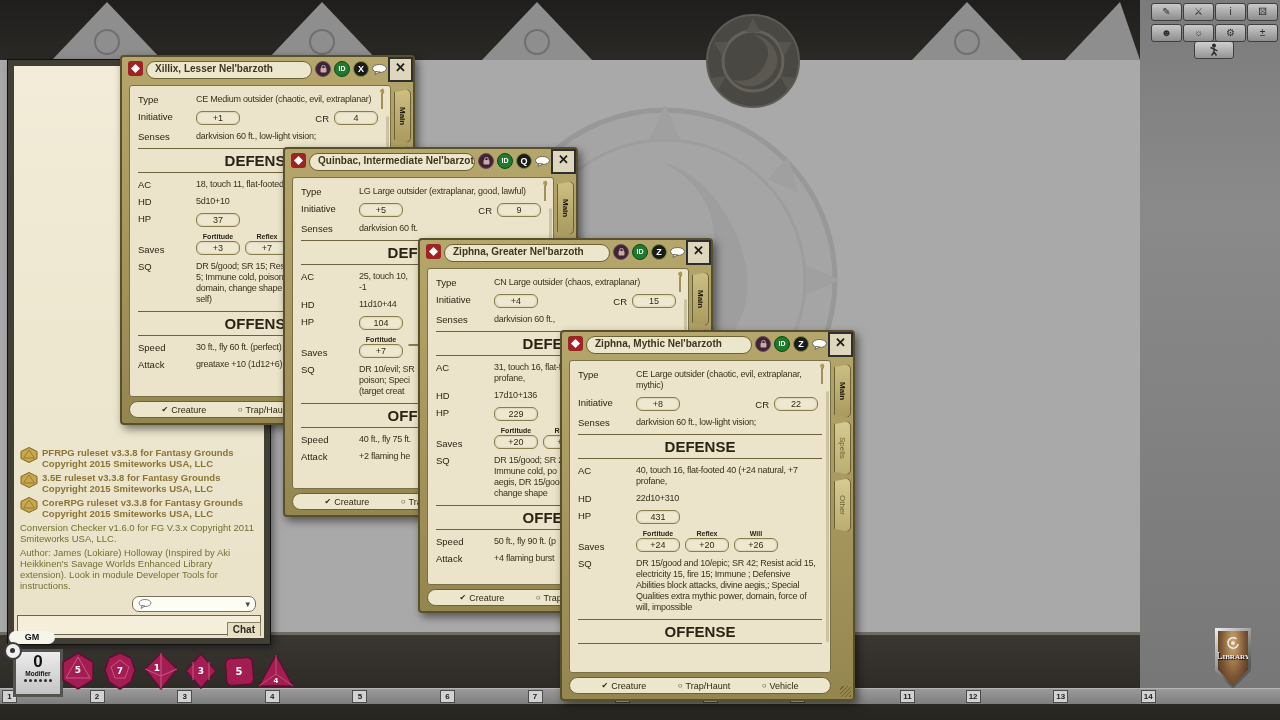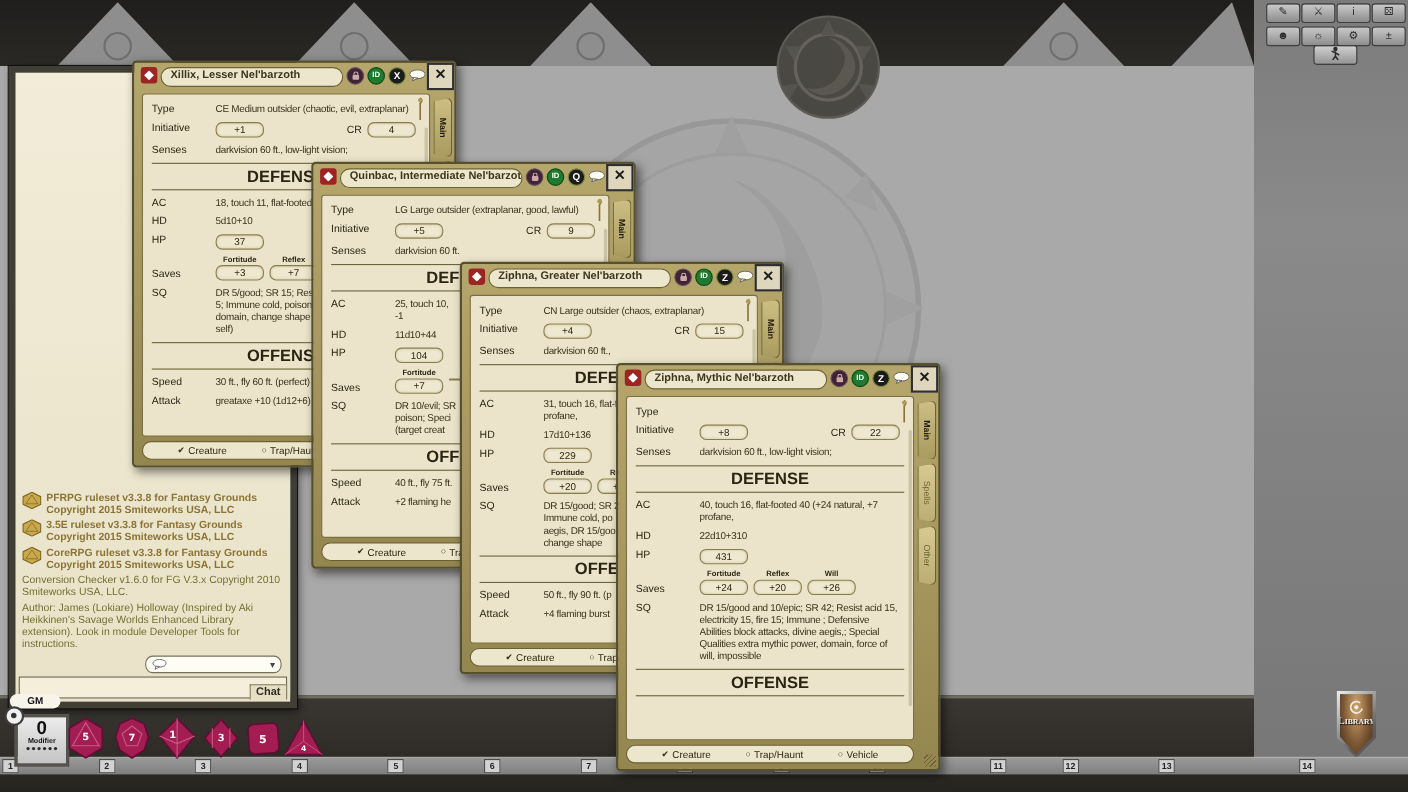--- a/index.html
+++ b/index.html
@@ -156,21 +156,21 @@
       <span class="ruler-num" style="left: 264.8px;">4</span>
       <span class="ruler-num" style="left: 352.4px;">5</span>
       <span class="ruler-num" style="left: 440px;">6</span>
       <span class="ruler-num" style="left: 527.6px;">7</span>
       <span class="ruler-num" style="left: 615.2px;">8</span>
       <span class="ruler-num" style="left: 702.8px;">9</span>
       <span class="ruler-num" style="left: 790.4px;">10</span>
       <span class="ruler-num" style="left: 900px;">11</span>
       <span class="ruler-num" style="left: 965.6px;">12</span>
       <span class="ruler-num" style="left: 1053.2px;">13</span>
-      <span class="ruler-num" style="left: 1140.8px; margin-left: 40px;">14</span>
+      <span class="ruler-num" style="left: 1140.8px;">14</span>
     </div>
 
   <div id="sidebar"></div>
   <div id="mini-btns">
       <span class="mini-btn">✎</span>
       <span class="mini-btn">⚔</span>
       <span class="mini-btn">i</span>
       <span class="mini-btn">⚄</span>
       <span class="mini-btn">☻</span>
       <span class="mini-btn">☼</span>
@@ -316,21 +316,21 @@
 Copyright 2015 Smiteworks USA, LLC</span>
       </div>
       <div class="chat-entry">
         <svg width="18" height="16" viewBox="0 0 18 16">
             <polygon points="9,0.5 17,4.5 17,11.5 9,15.5 1,11.5 1,4.5" fill="#c9a84c" stroke="#7d651f" stroke-width="1"></polygon>
             <polygon points="9,3 14.5,11 3.5,11" fill="none" stroke="#8a7030" stroke-width="0.8"></polygon>
           </svg>
         <span class="txt">CoreRPG ruleset v3.3.8 for Fantasy Grounds
 Copyright 2015 Smiteworks USA, LLC</span>
       </div>
-      <div class="chat-note">Conversion Checker v1.6.0 for FG V.3.x Copyright 2010 Smiteworks USA, LLC.</div>
+      <div class="chat-note">Conversion Checker v1.6.0 for FG V.3.x Copyright 2011 Smiteworks USA, LLC.</div>
       <div class="chat-note">Author: James (Lokiare) Holloway (Inspired by Aki Heikkinen's Savage Worlds Enhanced Library extension). Look in module Developer Tools for instructions.</div>
     </div>
     <div id="chat-bubble-row">
       <svg width="14" height="10" viewBox="0 0 14 10">
           <ellipse cx="7" cy="4" rx="6" ry="3.5" fill="#fff" stroke="#666" stroke-width="0.8"></ellipse>
           <polygon points="4,6.5 3,9.5 7,7" fill="#fff" stroke="#666" stroke-width="0.8"></polygon>
         </svg>
       <span class="dd">▾</span>
     </div>
     <div id="chat-input"></div>
@@ -760,20 +760,22 @@
     </div>
     <div class="content">
       <div class="decor">
         <svg width="10" height="22" viewBox="0 0 10 22">
               <path d="M5 1 Q8 3 5 6 L5 21" stroke="#8a7434" stroke-width="1.5" fill="none"></path>
               <circle cx="5" cy="3" r="2" fill="#b09a55"></circle>
             </svg>
       </div>
       <div class="row">
         <span class="lbl">Type</span>
+        <span class="val">CE Large outsider (chaotic, evil, extraplanar,
+mythic)</span>
       </div>
       <div class="row">
         <span class="lbl">Initiative</span>
         <span class="sbox">+8</span>
         <span class="cr-right">
           <span class="lbl" style="width:auto;">CR</span>
           <span class="sbox">22</span>
         </span>
       </div>
       <div class="row">

